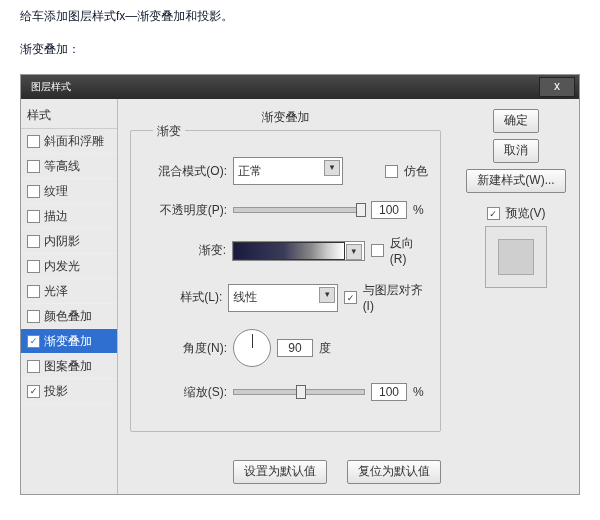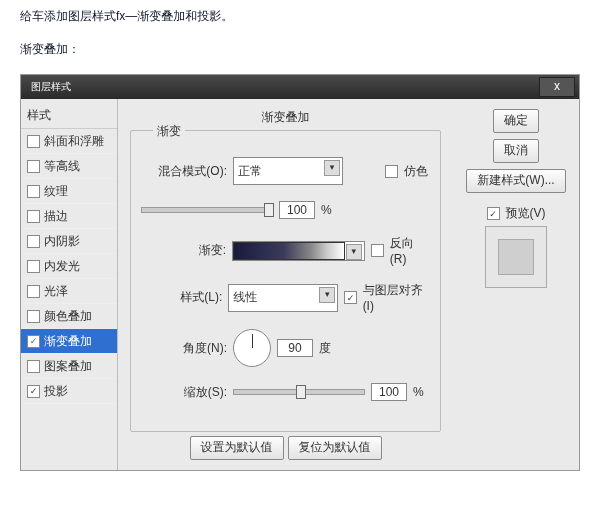--- a/index.html
+++ b/index.html
@@ -30,21 +30,21 @@
 .swatch{width:110px;height:16px;border:1px solid #333;background:linear-gradient(90deg,#1a1a3d 0%,#3a3a5a 45%,#888 70%,#ccc 85%,#fff 100%)}
 .cbx{width:11px;height:11px;border:1px solid #888;background:#fff;display:inline-flex;align-items:center;justify-content:center;font-size:9px}
 .angle-dial{width:36px;height:36px;border:1px solid #888;border-radius:50%;background:#fff;position:relative}
 .angle-dial .hand{position:absolute;left:50%;top:4px;width:1px;height:14px;background:#333}
 .btn{border:1px solid #888;background:linear-gradient(#fdfdfd,#e3e3e3);padding:2px 10px;height:18px;line-height:16px;text-align:center;cursor:pointer;border-radius:2px}
 .rightcol{width:110px;padding:10px 8px;display:flex;flex-direction:column;gap:6px;align-items:center}
 .rightcol .btn{width:auto}
 .preview{margin-top:6px;display:flex;flex-direction:column;align-items:center;gap:4px}
 .preview .thumb-box{width:60px;height:60px;border:1px solid #aaa;background:#e6e6e6;display:flex;align-items:center;justify-content:center}
 .preview .thumb-inner{width:34px;height:34px;background:#cfcfcf;border:1px solid #aaa}
-.btnrow{display:flex;gap:4px;justify-content:center;margin-top:4px}
+.btnrow{display:flex;gap:20px;justify-content:flex-end;margin-top:28px}
 </style>
 </head>
 <body>
 
 <div class="page-text">给车添加图层样式fx—渐变叠加和投影。</div>
 <div class="page-text">渐变叠加：</div>
 
 <div class="dialog">
   <div class="titlebar">
     <div class="title">图层样式</div>
@@ -111,20 +111,21 @@
           <div class="select" style="width:100px">
             <span>正常</span>
             <span class="arrow">▾</span>
           </div>
           <div style="width:30px"></div>
           <span class="cbx"></span>
           <span>仿色</span>
         </div>
 
         <div class="row">
+          <div class="lbl">不透明度(P):</div>
           <div class="slider">
               <div class="thumb" style="left:calc(100% - 8px)"></div>
             </div>
           <div class="num">100</div>
           <span>%</span>
         </div>
 
         <div class="row">
           <div class="lbl">渐变:</div>
           <div class="select" style="width:132px;padding:0">

